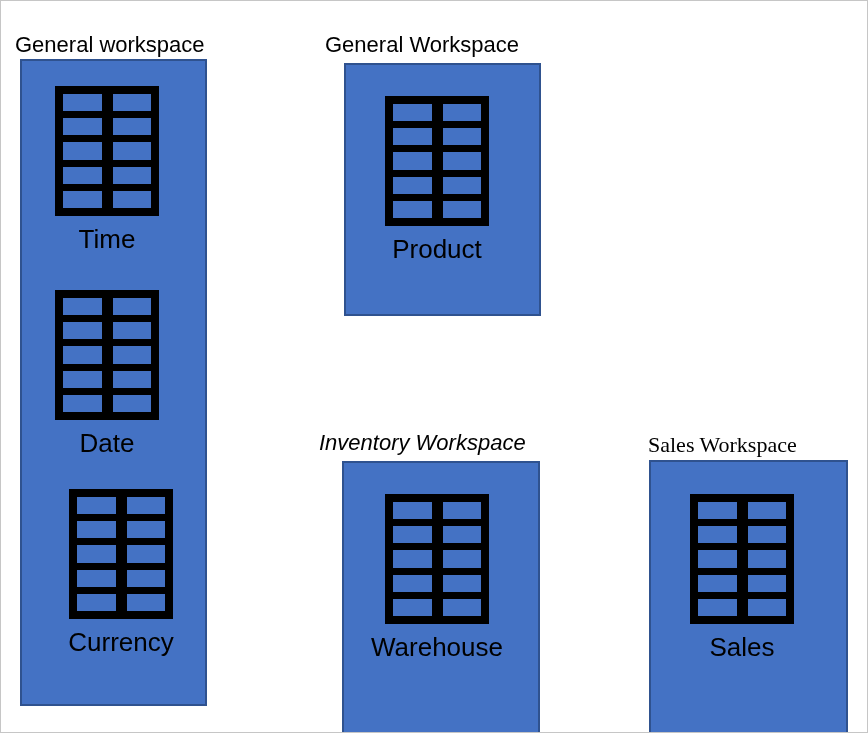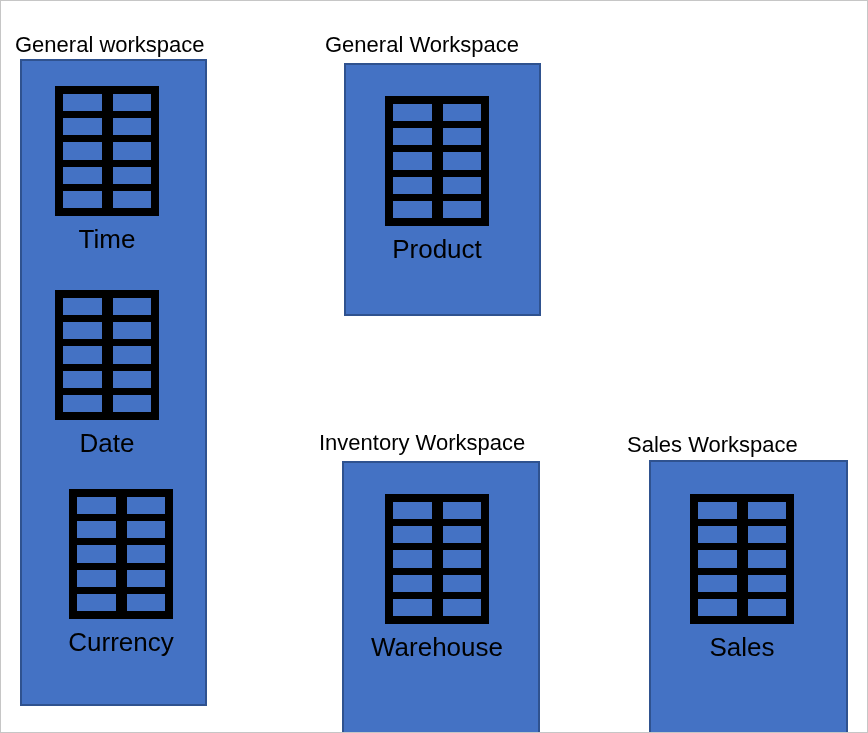--- a/index.html
+++ b/index.html
@@ -15,22 +15,22 @@
   .ws-title{
     position:absolute;
     font-size:22px;
     color:var(--text,#000000);
     white-space:nowrap;
     line-height:1.2;
     margin-top:20px;
   }
   #title-general{left:14px;top:11px;}
   #title-product{left:324px;top:11px;}
-  #title-inventory{left:318px;top:409px;}
-  #title-sales{left:626px;top:411px;}
+  #title-inventory{left:318px;top:409px;font-style:italic;}
+  #title-sales{left:647px;top:411px;font-family:Liberation Serif, serif;}
 
   .ws-box{
     position:absolute;
     background:var(--fill,#4472c4);
     border:2px solid var(--stroke,#2f528f);
     box-sizing:border-box;
   }
   #box-general{left:19px;top:58px;width:187px;height:647px;}
   #box-product{left:343px;top:62px;width:197px;height:253px;}
   #box-inventory{left:341px;top:460px;width:198px;height:309px;}

